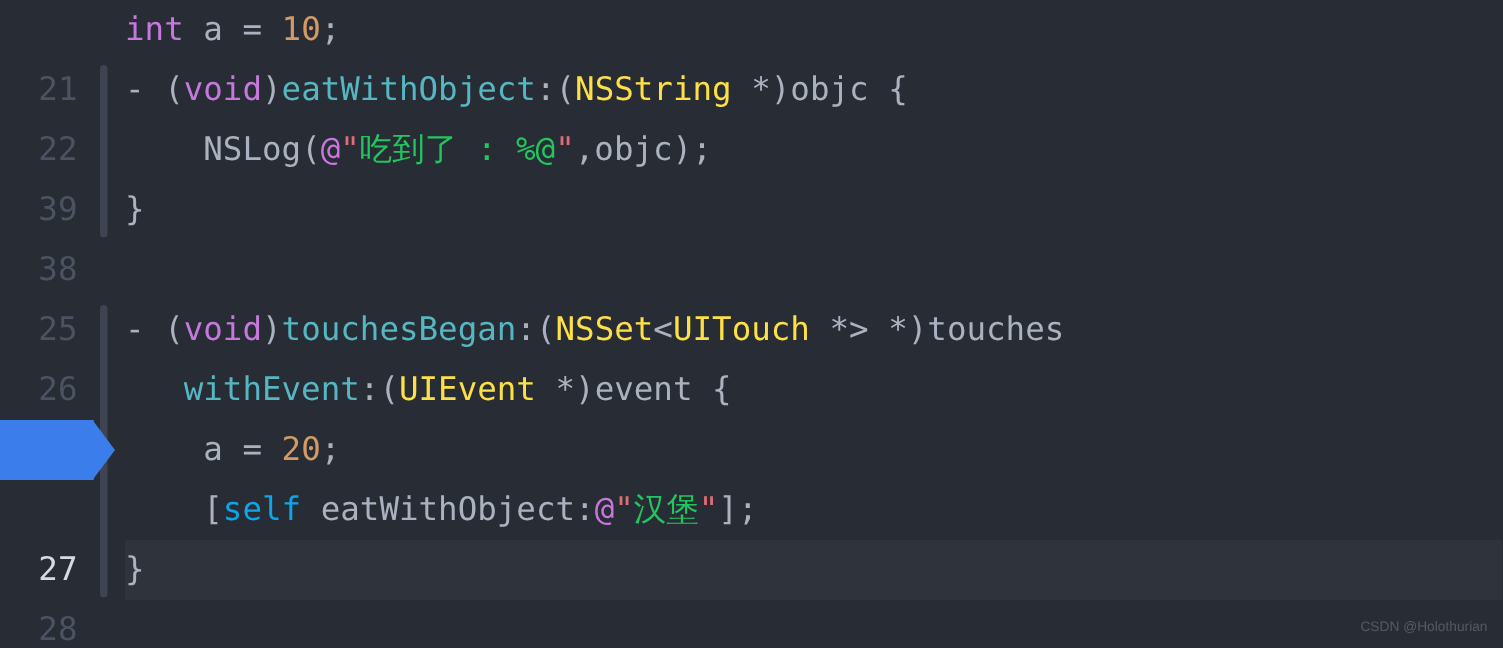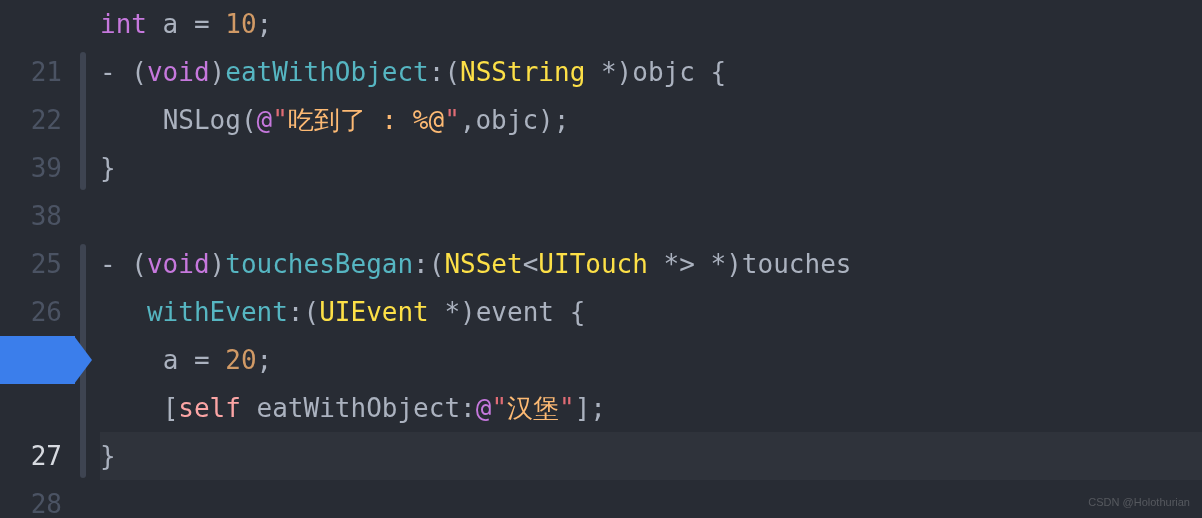--- a/index.html
+++ b/index.html
@@ -78,22 +78,22 @@
       border-top: 24px solid transparent;
       border-bottom: 24px solid transparent;
       border-left: 18px solid #3b7eeb;
     }
     .line.highlighted {
       background: rgba(255,255,255,0.035);
     }
     .kw { color: #c678dd; }
     .method { color: #56b6c2; }
     .cls { color: #fde047; }
-    .selfkw { color: #fca5a5; }
-    .str { color: #fdba74; }
+    .selfkw { color: #0ea5e9; }
+    .str { color: #22c55e; }
     .at { color: #c678dd; }
     .atq { color: #e06c75; }
     .num { color: #d19a66; }
     .op { color: #abb2bf; }
     .punct { color: #abb2bf; }
     .ident { color: #abb2bf; }
     .faded-top {
       position: absolute;
       top: -36px;
       height: 48px;

